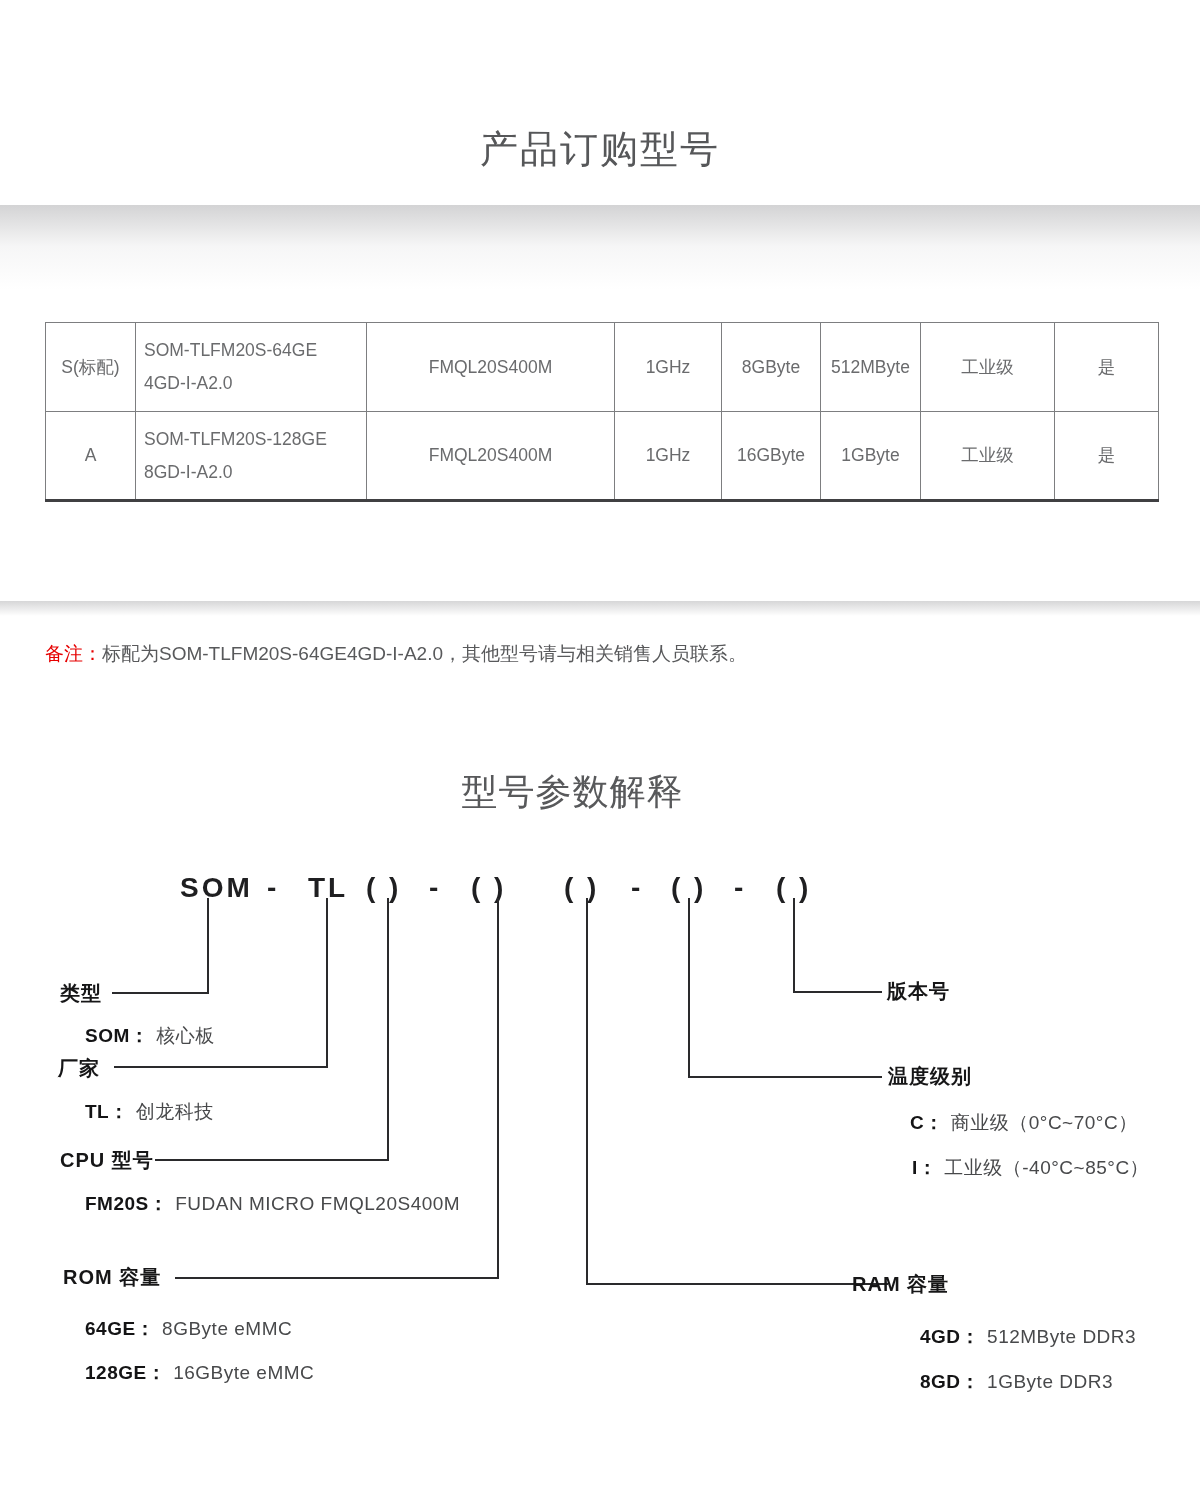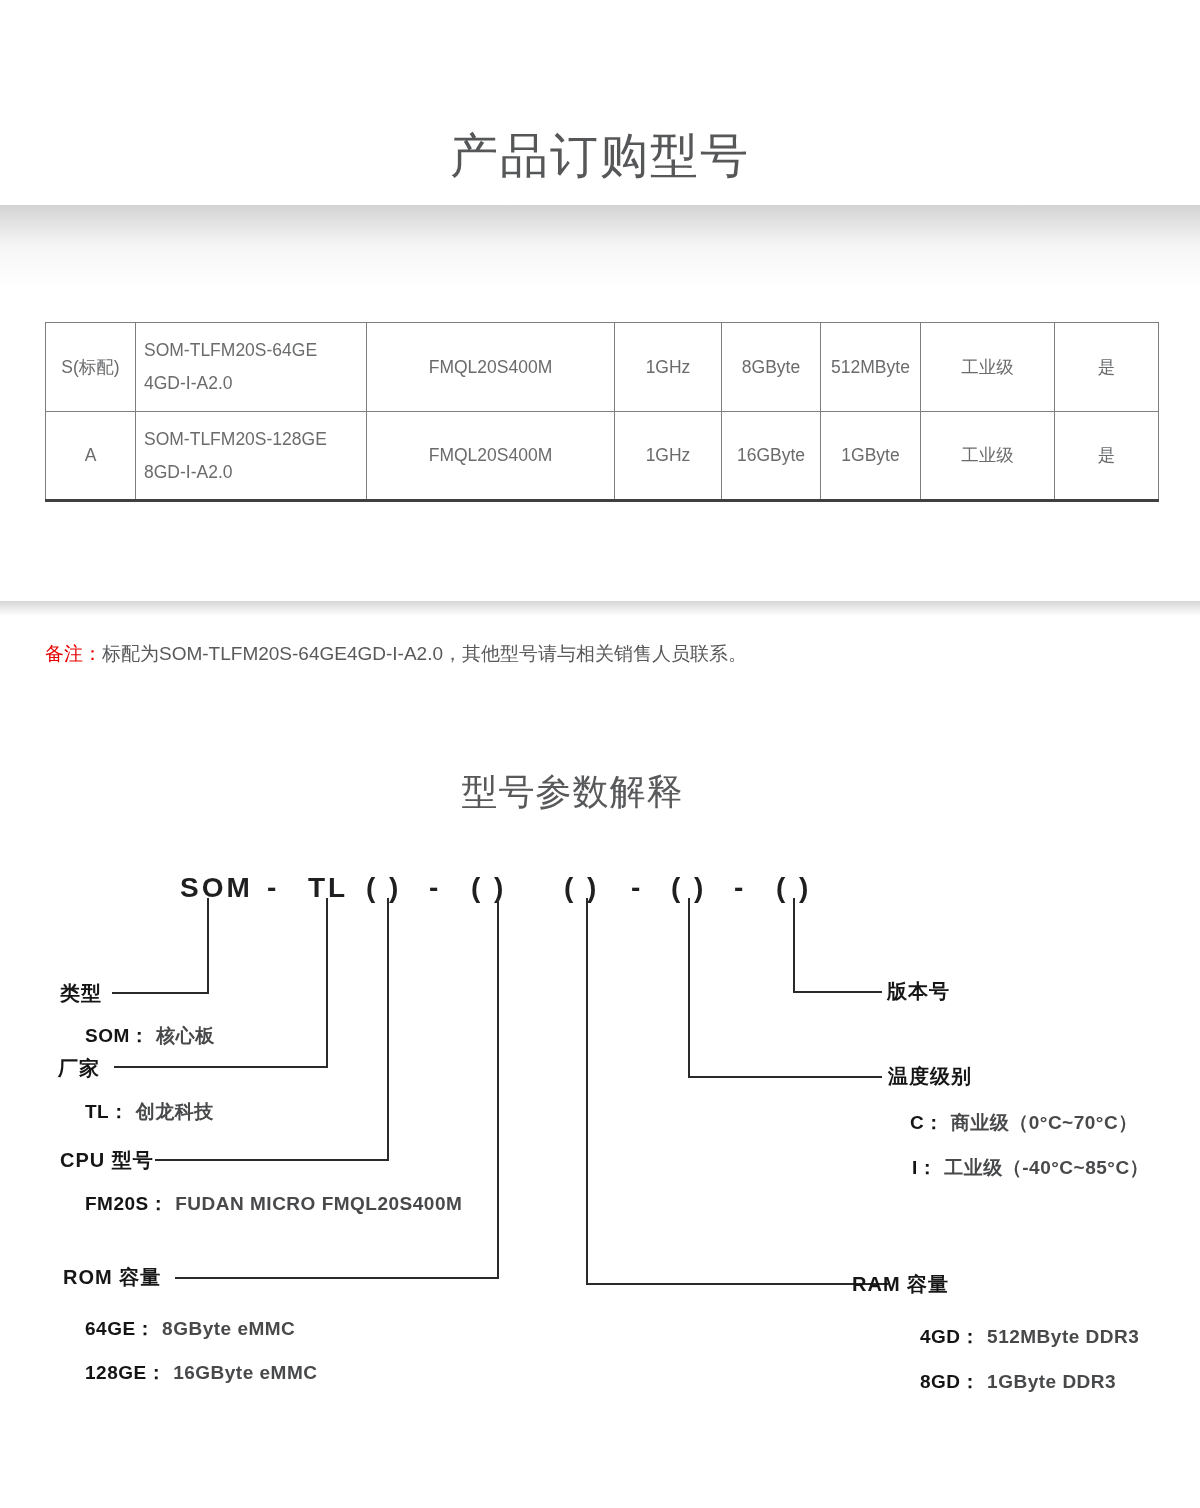--- a/index.html
+++ b/index.html
@@ -6,21 +6,21 @@
   body{
     width:1200px;height:1508px;position:relative;overflow:hidden;
     background:#ffffff;
     font-family:"Liberation Sans","DejaVu Sans",sans-serif;
     -webkit-font-smoothing:antialiased;
   }
   .abs{position:absolute;}
   
   .page-title{
     left:0;top:124px;width:1200px;text-align:center;
-    font-size:48px;font-weight:500;color:#565759;letter-spacing:2px;
+    font-size:38px;font-weight:500;color:#565759;letter-spacing:2px;
   }
   .section-title{
     left:0;top:768px;width:1200px;text-align:center;padding-right:55px;box-sizing:border-box;
     font-size:36px;font-weight:500;color:#58595b;letter-spacing:1px;
   }
   
   .band-under-title{
     left:0;top:205px;width:1200px;height:92px;
     background:
       linear-gradient(to bottom, rgba(158,158,161,0.45) 0%, rgba(205,205,207,0.18) 45%, rgba(255,255,255,0) 92%);
@@ -58,21 +58,21 @@
     font-size:28px;font-weight:700;color:#1f1f21;letter-spacing:3px;white-space:nowrap;margin-top:16px;
   }
   svg.lines{position:absolute;left:0;top:0;pointer-events:none;}
   .dlabel{
     position:absolute;font-size:20px;font-weight:700;color:#161617;white-space:nowrap;letter-spacing:1px;
   }
   .sub{
     position:absolute;font-size:19px;white-space:nowrap;letter-spacing:0.5px;
   }
   .sub .k{font-weight:700;color:#141415;margin-right:7px;}
-  .sub .v{font-weight:700;color:#48494b;}
+  .sub .v{font-weight:400;color:#48494b;}
 </style>
 </head>
 <body>
 
 <div class="abs page-title">产品订购型号</div>
 <div class="abs band-under-title"></div>
 
 <table class="spec">
   <colgroup>
     <col style="width:90px">

